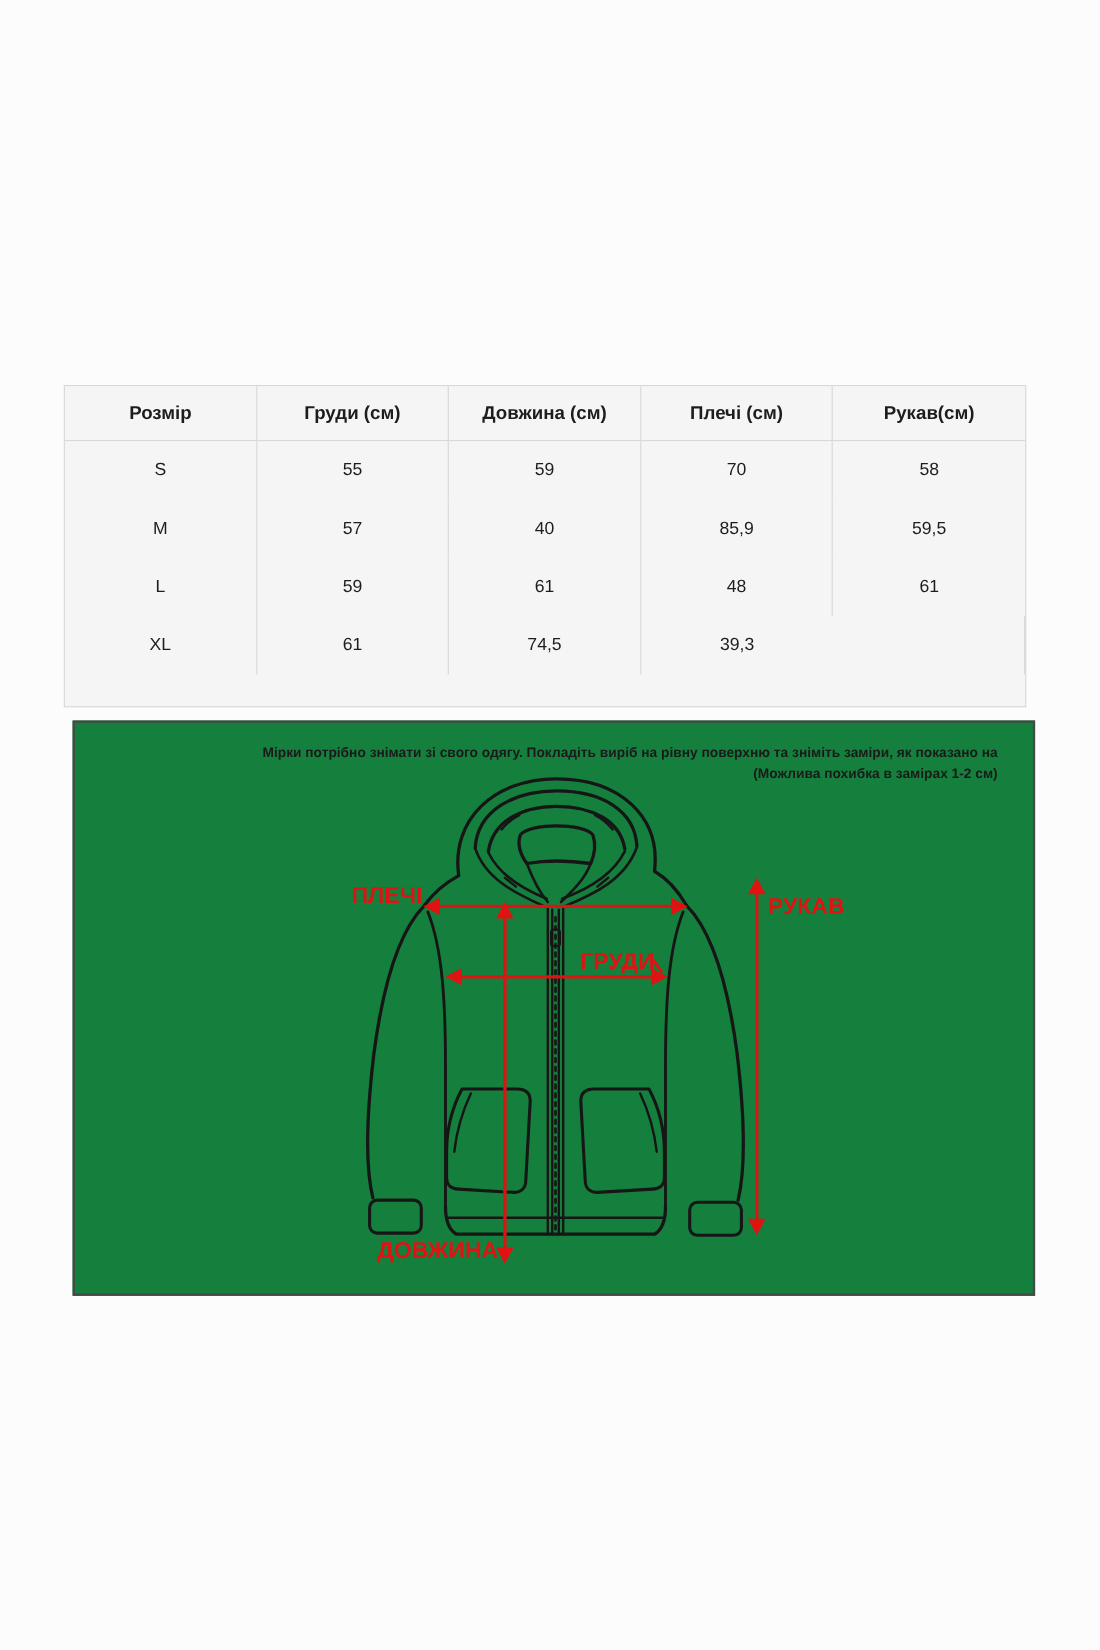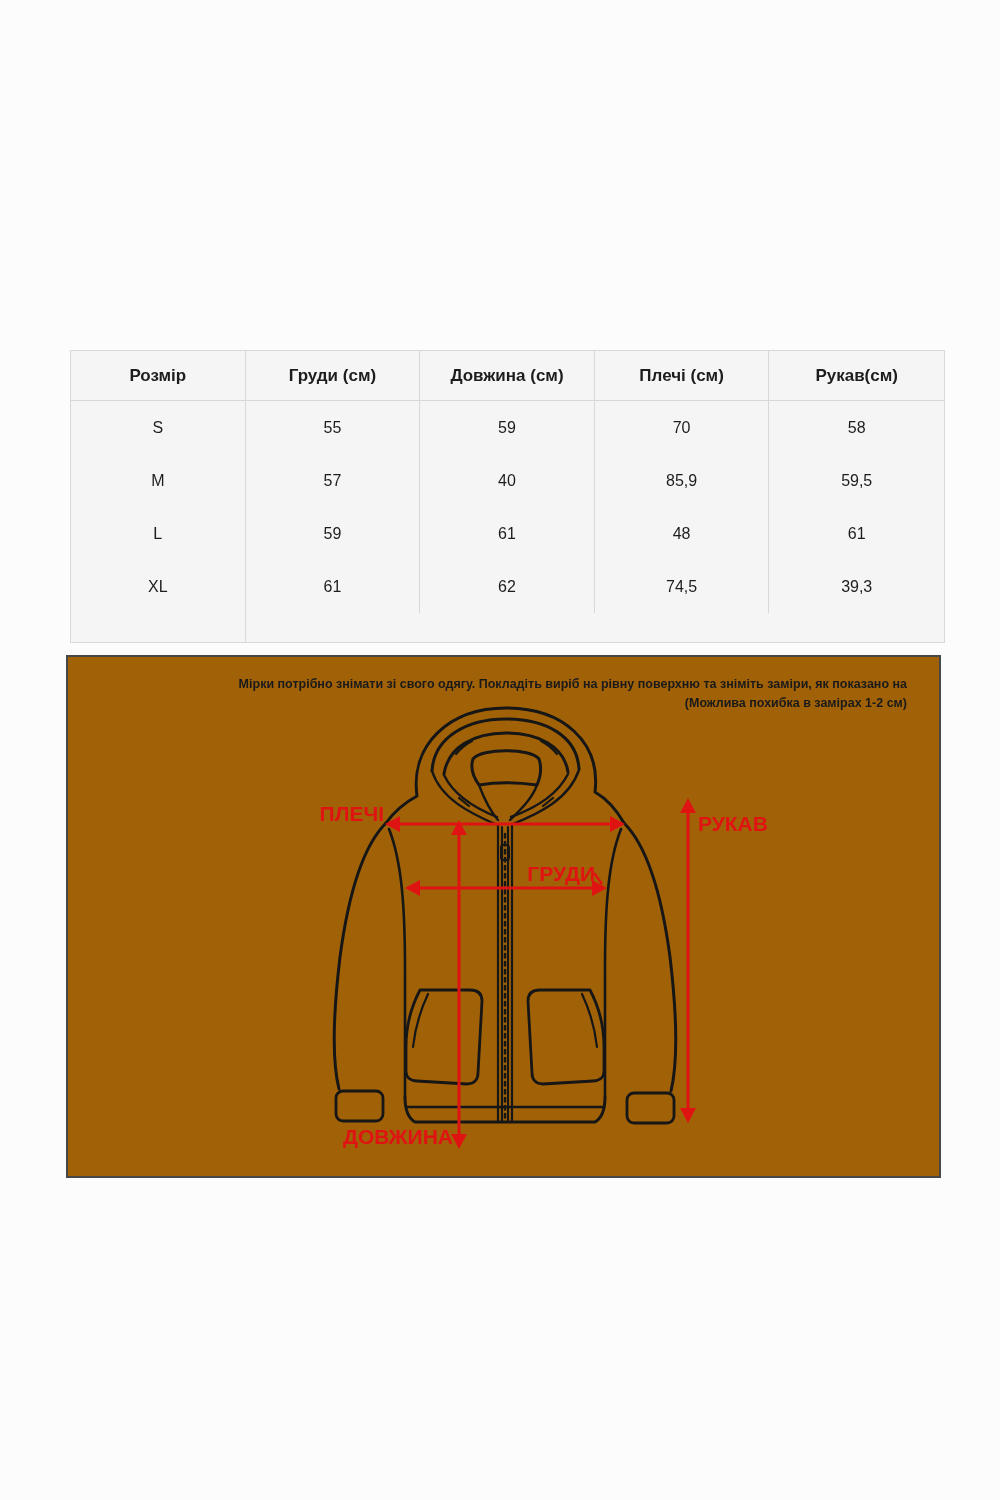--- a/index.html
+++ b/index.html
@@ -5,42 +5,42 @@
   html,body{margin:0;padding:0;}
   body{
     width:1000px;height:1500px;
     background:#fcfcfc;
     font-family:"Liberation Sans","DejaVu Sans",sans-serif;
     position:relative;overflow:hidden;
   }
 
   
   .size-table{
-    position:absolute;left:70px;top:350px;width:875px;
+    position:absolute;left:58px;top:350px;width:875px;
     background:#f5f5f6;
     border:1px solid #d8d8d8;
     display:grid;
     grid-template-columns:repeat(5,1fr);
     grid-template-rows:50px 53px 53px 53px 53px 29px;
     box-sizing:border-box;
     color:#1d1d1d;
   }
   .cell{
     display:flex;align-items:center;justify-content:center;
     font-size:16px;
     box-sizing:border-box;
   }
   .head{font-weight:700;font-size:17px;border-bottom:1px solid #d8d8d8;}
   .br{border-right:1px solid #d8d8d8;}
   .fill2{grid-column:2/6;}
 
   
   .diagram-panel{
     position:absolute;left:66px;top:655px;width:875px;height:523px;
-    background:#a16207;
+    background:#15803d;
     border:2px solid #474747;
     box-sizing:border-box;
     padding-left:27px;
   }
   .instructions{
     position:absolute;top:18px;right:32px;
     text-align:right;
     font-size:12.5px;font-weight:700;line-height:19px;
     color:#1a1a1a;
     white-space:nowrap;
@@ -74,21 +74,20 @@
   <div class="cell">59,5</div>
 
   <div class="cell br">L</div>
   <div class="cell br">59</div>
   <div class="cell br">61</div>
   <div class="cell br">48</div>
   <div class="cell">61</div>
 
   <div class="cell br">XL</div>
   <div class="cell br">61</div>
-  <div class="cell br">62</div>
   <div class="cell br">74,5</div>
   <div class="cell">39,3</div>
 
   <div class="cell br"></div>
   <div class="cell fill2"></div>
 </div>
 
 <div class="diagram-panel">
 
   <div class="instructions">

